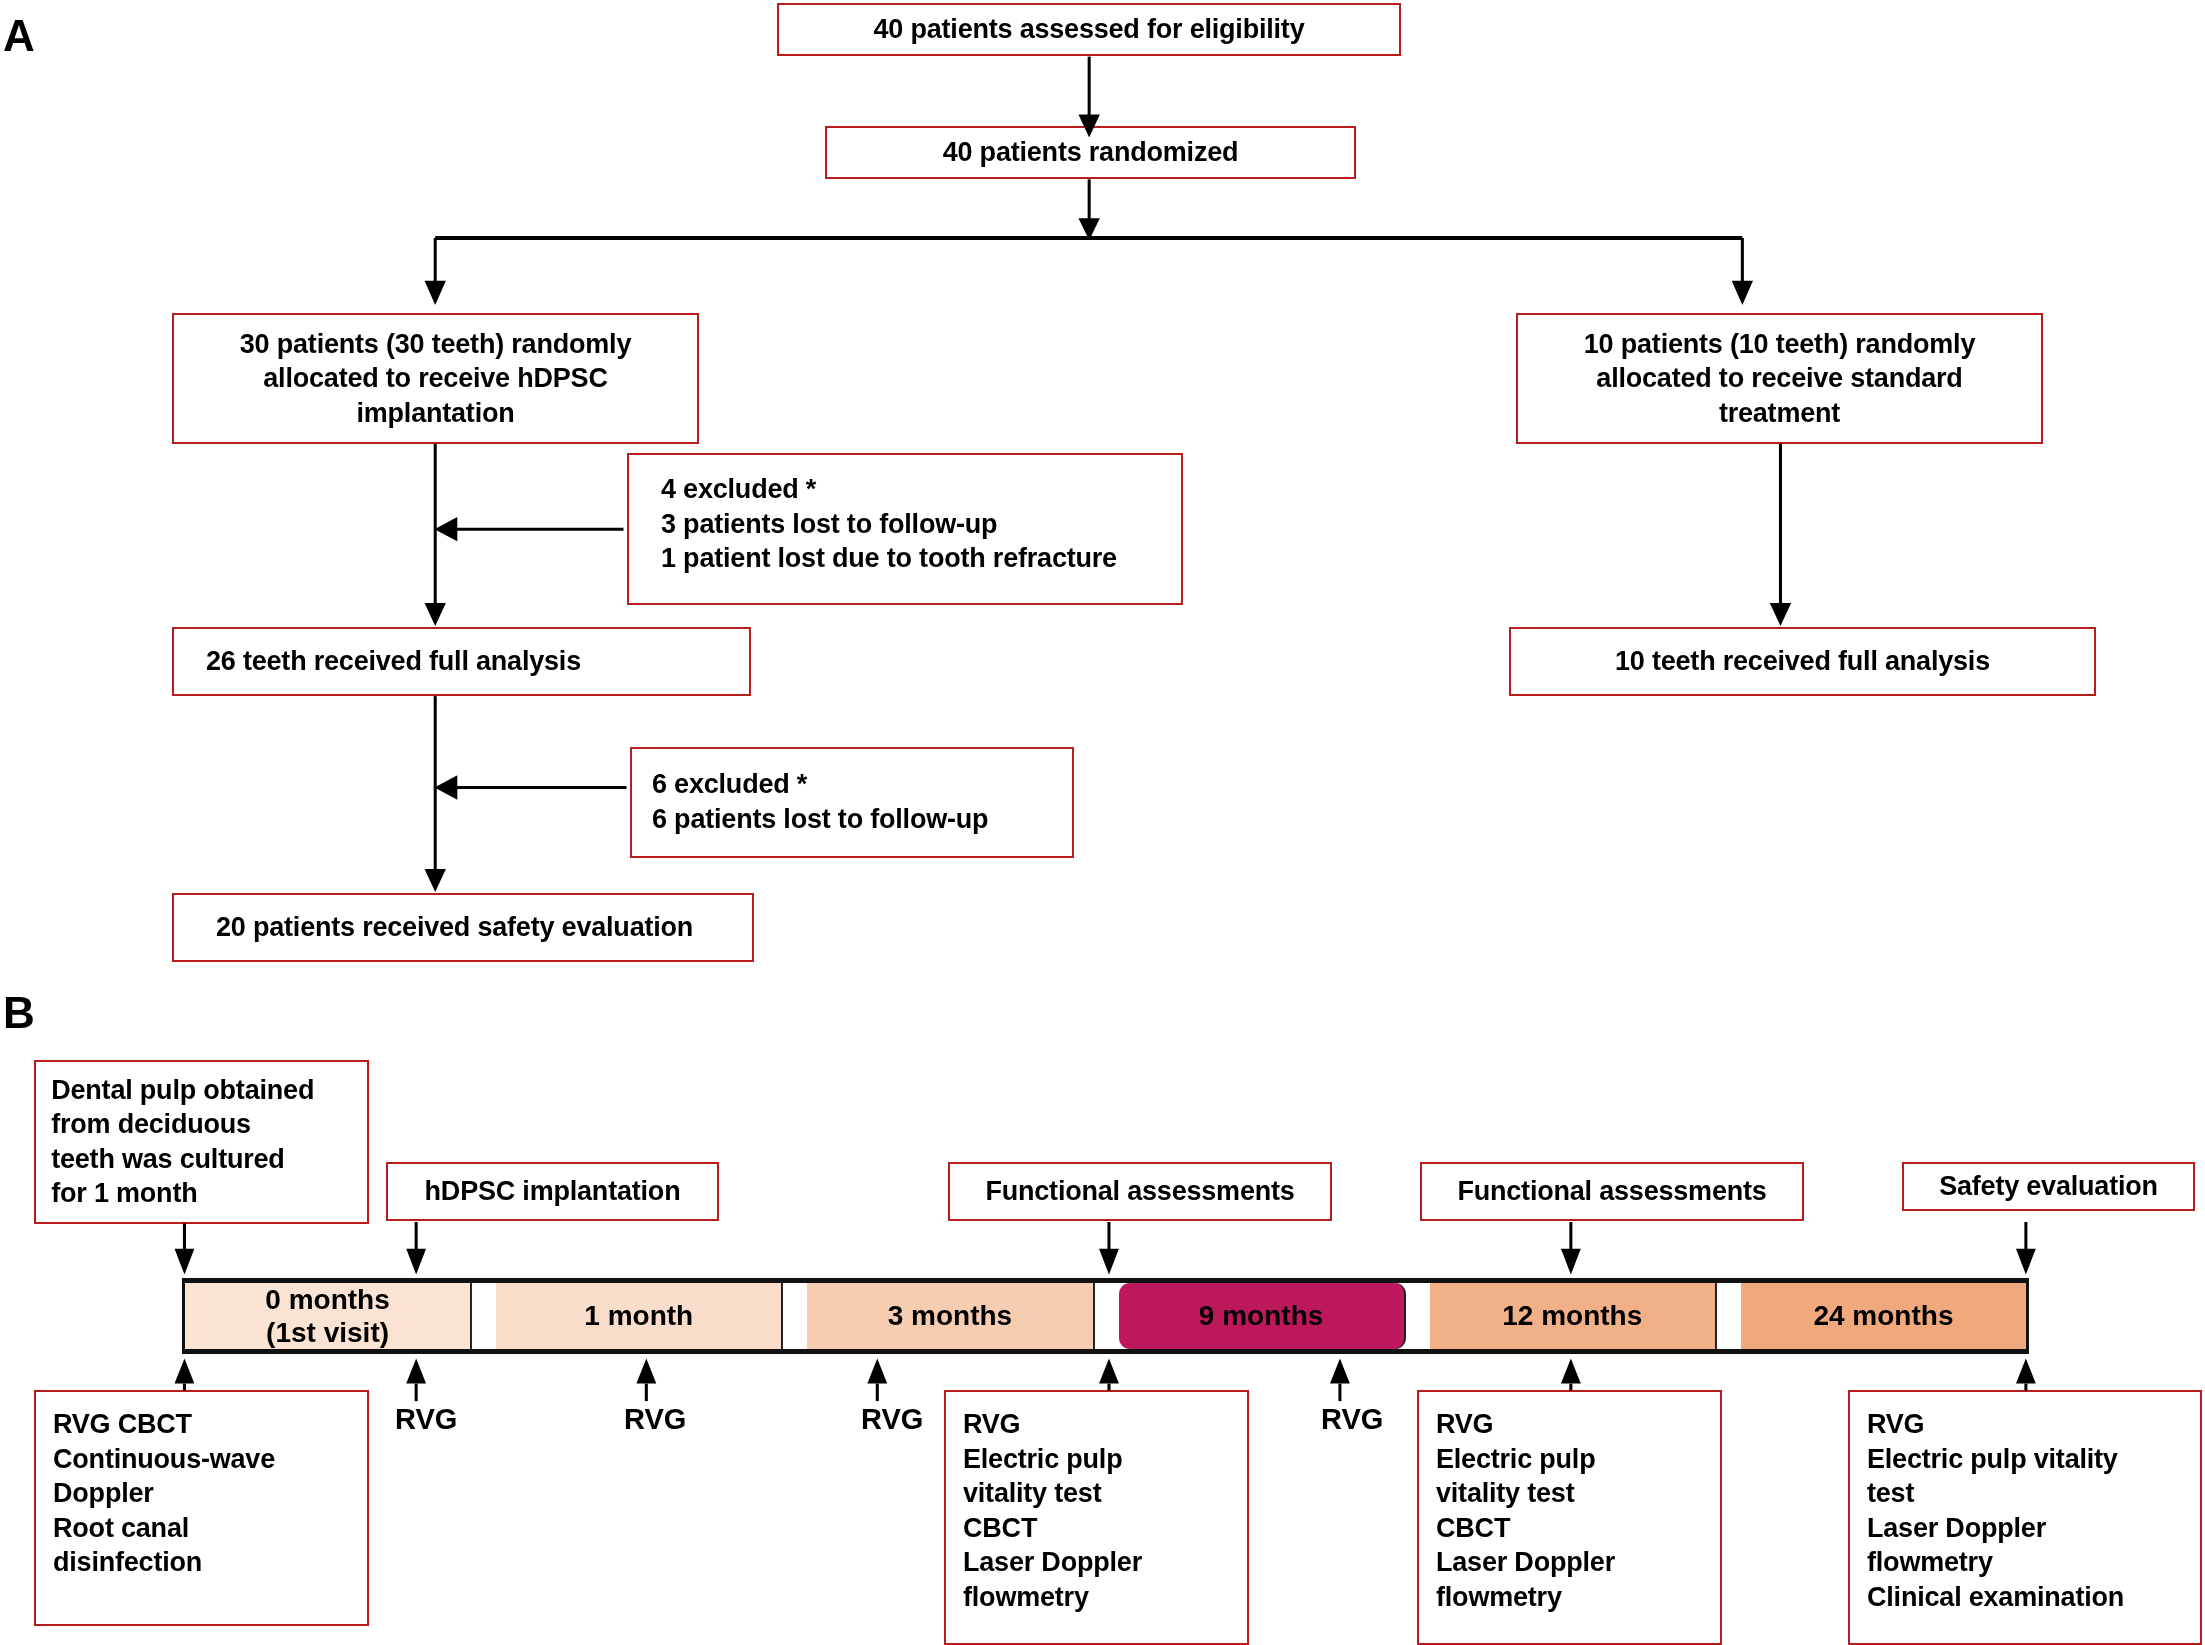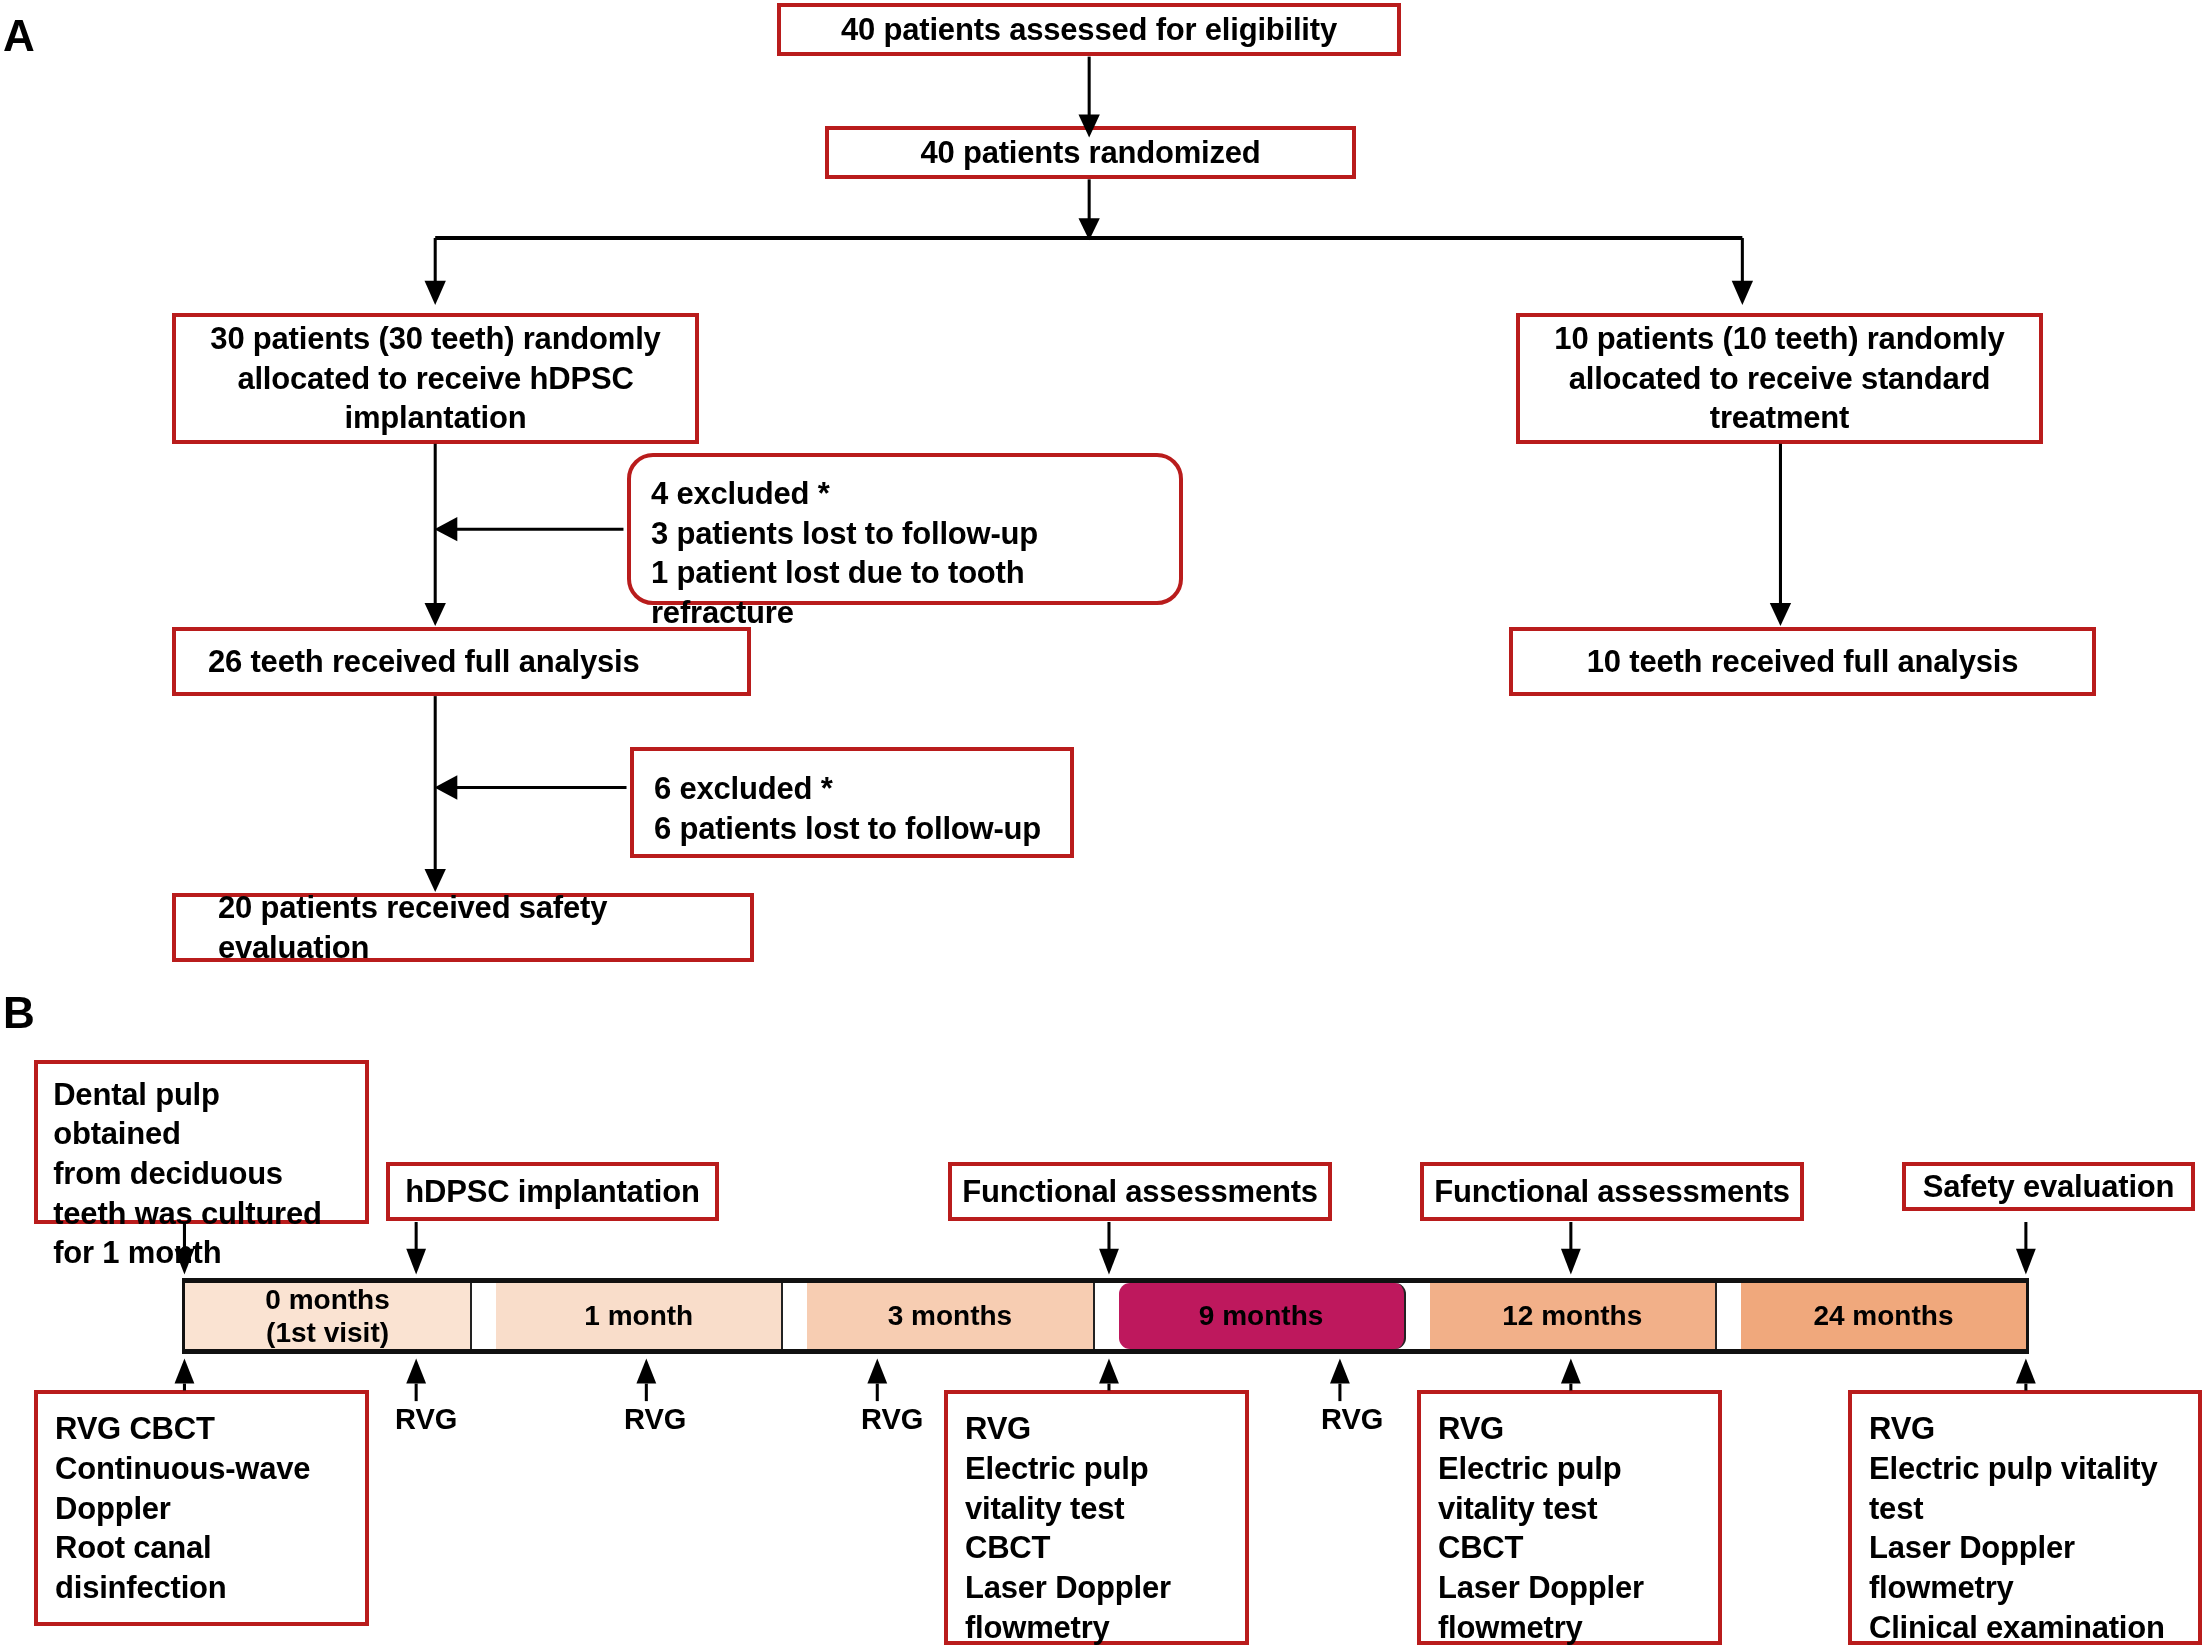--- a/index.html
+++ b/index.html
@@ -4,23 +4,23 @@
 <style>
   html,body{margin:0;padding:0;background:#ffffff;}
   body{width:2205px;height:1646px;position:relative;
        font-family:"Liberation Sans","DejaVu Sans",sans-serif;color:#000;}
   .root{position:absolute;left:0;top:0;width:2205px;height:1646px;overflow:hidden;}
 
   
   .panel-letter{position:absolute;font-weight:bold;font-size:44px;line-height:1;color:#000;}
 
   
-  .box{position:absolute;box-sizing:border-box;background:#fff;border:4px solid #b91c1c;
+  .box{position:absolute;box-sizing:border-box;background:#fff;border:2px solid #b91c1c;
        display:flex;align-items:center;justify-content:center;text-align:center;
-       font-weight:bold;font-size:31px;line-height:1.28;letter-spacing:-0.2px;
+       font-weight:bold;font-size:27px;line-height:1.28;letter-spacing:-0.2px;
        padding:4.6px 7.6px;}
   .box.left{justify-content:flex-start;text-align:left;}
   .box.topleft{align-items:flex-start;justify-content:flex-start;text-align:left;}
   .box .inner{width:100%;}
 
   
   .wires{position:absolute;left:0;top:0;width:2205px;height:1646px;pointer-events:none;}
 
   
   .timeline{position:absolute;display:flex;box-sizing:border-box;
@@ -57,21 +57,21 @@
   </div>
 
   <div class="box" style="left:1516px;top:313px;width:527px;height:131px;">
     <div class="inner">
       <div>10 patients (10 teeth) randomly</div>
       <div>allocated to receive standard</div>
       <div>treatment</div>
     </div>
   </div>
 
-  <div class="box topleft" style="left:627px;top:453px;width:556px;height:152px;padding:17px 20px;border-radius:26px;">
+  <div class="box topleft" style="left:627px;top:453px;width:556px;height:152px;padding:17px 32px;">
     <div class="inner">
       <div>4 excluded *</div>
       <div>3 patients lost to follow-up</div>
       <div>1 patient lost due to tooth refracture</div>
     </div>
   </div>
 
   <div class="box left" style="left:172px;top:627px;width:579px;height:69px;padding-left:32px;">
     <span class="inner">26 teeth received full analysis</span>
   </div>

